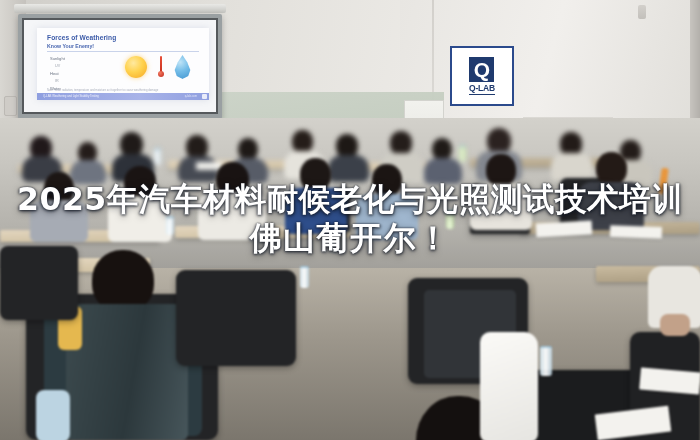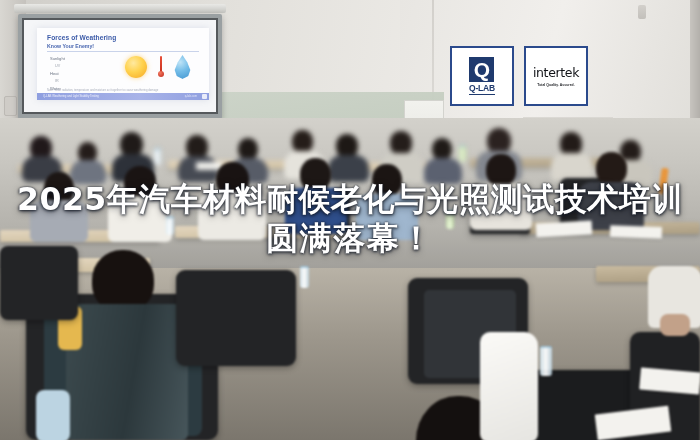--- a/index.html
+++ b/index.html
@@ -437,27 +437,21 @@
     <div class="logo-box">
       <div class="qlab">
         <div class="qlab-sq">
           <span class="qlab-q">Q</span>
         </div>
         <div class="qlab-txt">Q-LAB</div>
       </div>
     </div>
 
 
-    <div class="logo-box">
-      <div class="itk">
-        <div class="itk-name">intertek</div>
-        <div class="itk-tag">Total Quality. Assured.</div>
-      </div>
-    </div>
 
   </div>
 
   <div class="title-wrap">
     <div class="title-l1">2025年汽车材料耐候老化与光照测试技术培训</div>
-    <div class="title-l2">圆满落幕！</div>
+    <div class="title-l2">佛山葡开尔！</div>
   </div>
 
 </div>
 
 </body></html>

